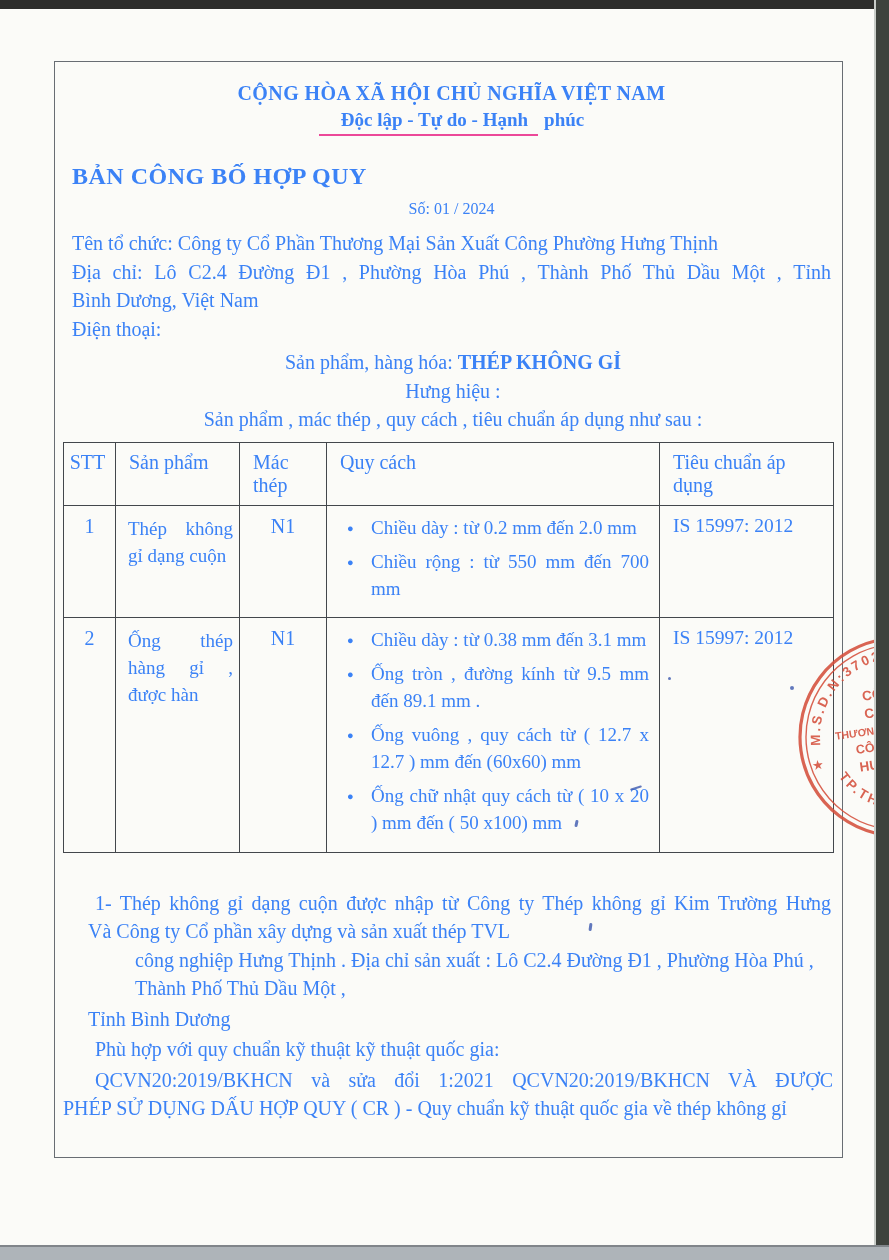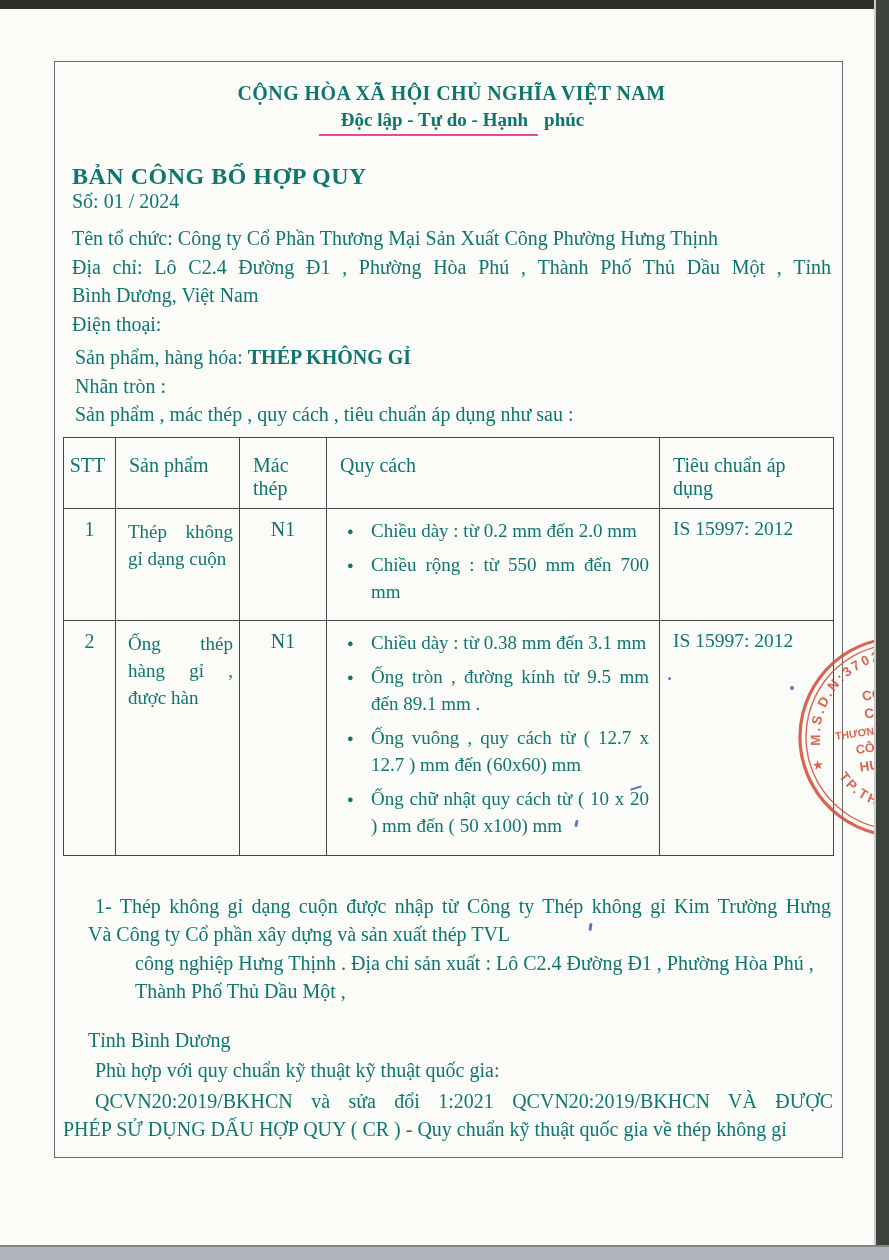--- a/index.html
+++ b/index.html
@@ -1,75 +1,75 @@
 <!DOCTYPE html>
 <html><head>
 <meta charset="utf-8">
 <style>
   html,body { margin:0; padding:0; background:#e8e8e8; }
   .page {
     position:relative; width:889px; height:1260px; margin:0 auto;
     background:#fbfbf8; overflow:hidden;
     font-family:"Liberation Serif","DejaVu Serif",serif;
-    color:#0f766e;
+    color:#3b82f6;
   }
   
   .edge-top    { position:absolute; left:0; top:0; width:889px; height:9px; background:#2d2d2b; }
   .edge-right  { position:absolute; right:0; top:0; width:13px; height:1260px; background:#3e423d; border-left:2px solid #c8ccc8; }
   .edge-bottom { position:absolute; left:0; bottom:0; width:889px; height:13px; background:#aeb4b9; border-top:2px solid #80858a; }
 
   .doc-box {
     position:absolute; left:54px; top:61px; width:789px; height:1097px;
     box-sizing:border-box; border:1px solid #686d73; background:transparent;
     padding:0 11px 0 17px;
   }
 
   .nat-line  { text-align:center; font-weight:bold; font-size:20px; margin-top:20px; letter-spacing:.4px; }
   .motto-line{ text-align:center; font-weight:bold; font-size:19px; margin-top:4px; }
   .motto-underline { display:inline-block; border-bottom:2px solid #ec4899; padding:0 10px 3px 22px; }
   .motto-tail { display:inline-block; padding-left:6px; }
   .doc-title { text-align:left; font-weight:bold; font-size:24px; margin:27px 0 0 0; letter-spacing:.5px; }
-  .doc-number{ text-align:left; font-size:20px; }
+  .doc-number{ text-align:center; font-size:16px; margin-top:10px; }
 
   .para { font-size:20px; line-height:28.5px; margin:0; }
   .p-name    { margin-top:11px; }
   .p-address { }
   .jline     { display:block; text-align:justify; text-align-last:justify; }
   .p-phone   { }
-  .p-product, .p-brand, .p-intro { margin-left:3px; }
+  .p-product, .p-brand, .p-intro { margin-left:3px;text-align:center; }
   .p-product { margin-top:5px; }
   .bold { font-weight:bold; }
 
   table.products {
     border-collapse:collapse; table-layout:fixed;
     width:770px; margin-left:-9px; margin-top:8px;
     font-size:19px;
   }
   table.products td, table.products th { border:1.2px solid #43474c; vertical-align:top; }
-  th.hcell { font-weight:normal; font-size:20px; text-align:left; padding:16px 6px 8px 13px; vertical-align:middle; height:42px; }
+  th.hcell { font-weight:normal; font-size:20px; text-align:left; padding:8px 6px 8px 13px; vertical-align:middle; height:42px; }
   th.hcell.c { text-align:center; padding-left:2px; }
   td.stt   { text-align:center; padding-top:9px; font-size:20px; }
   td.prod  { padding:9px 6px 8px 12px; text-align:justify; text-align-last:left; line-height:27px; font-size:19px; }
   td.grade { text-align:center; padding-top:9px; font-size:20px; }
   td.qc    { padding:8px 10px 8px 18px; }
   td.std   { padding:9px 6px 8px 13px; font-size:19.5px; }
   ul.specs { list-style:none; margin:0; padding:0; }
   ul.specs li {
     position:relative; padding-left:26px; margin:0 0 7px 0;
     line-height:27px; text-align:justify; text-align-last:left; font-size:19px;
   }
   ul.specs li::before { content:"●"; position:absolute; left:2px; top:1px; font-size:11px; }
 
   .notes { margin-left:16px; margin-top:36px; font-size:20px; line-height:28px; }
   .note1-l1 { display:block; text-indent:7px; text-align:justify; text-align-last:justify; }
   .note1-l2 { display:block; }
   .note2 { padding-left:47px; }
   .note2-l1 { display:block; margin-left:-40px; text-align:justify; text-align-last:justify; }
   .note2-l2, .note2-l3 { display:block; }
-  .province { margin-top:20px; }
+  .province { margin-top:2px; }
   .conf-intro { text-indent:7px; margin-top:2px; }
   .regulation { margin-left:-25px; width:770px; margin-top:2px; font-size:20px; line-height:28px; }
   .reg-l1 { display:block; text-indent:32px; text-align:justify; text-align-last:justify; }
   .reg-l2 { display:block; }
 
   .stamp { position:absolute; left:789px; top:627px; opacity:.88; }
   .stamp text { font-family:"Liberation Sans","DejaVu Sans",sans-serif; }
 
   .ink-mark { position:absolute; background:#3b57ae; border-radius:2px; opacity:.8; }
 </style>
@@ -92,21 +92,21 @@
 
     <p class="para p-name">Tên tổ chức: Công ty Cổ Phần Thương Mại Sản Xuất Công Phường Hưng Thịnh</p>
     <p class="para p-address">
       <span class="jline">Địa chỉ: Lô C2.4 Đường Đ1 , Phường Hòa Phú , Thành Phố Thủ Dầu Một , Tỉnh</span>
       <span>Bình Dương, Việt Nam</span>
     </p>
     <p class="para p-phone">Điện thoại:</p>
     <p class="para p-product">
       <span>Sản phẩm, hàng hóa: </span><span class="bold">THÉP KHÔNG GỈ</span>
     </p>
-    <p class="para p-brand">Nhãn tròn :</p>
+    <p class="para p-brand">Hưng hiệu :</p>
     <p class="para p-intro">Sản phẩm , mác thép , quy cách , tiêu chuẩn áp dụng như sau :</p>
 
     <table class="products">
       <colgroup>
         <col style="width:52px">
           <col style="width:124px">
           <col style="width:87px">
           <col style="width:333px">
           <col style="width:174px">
       </colgroup>

